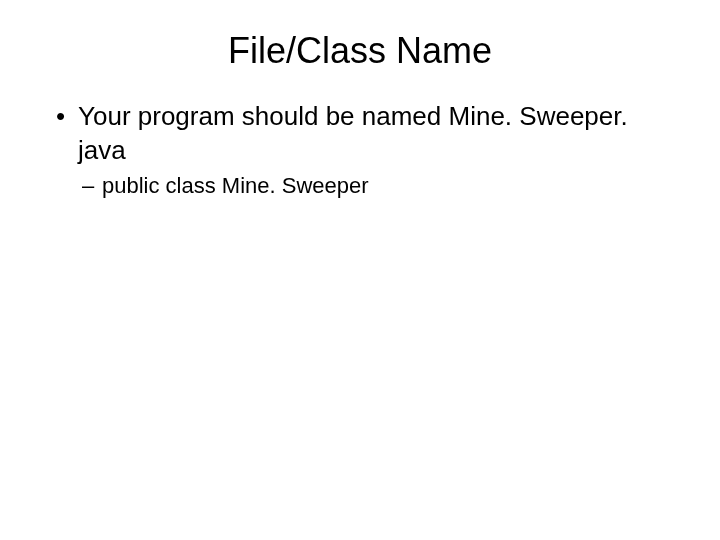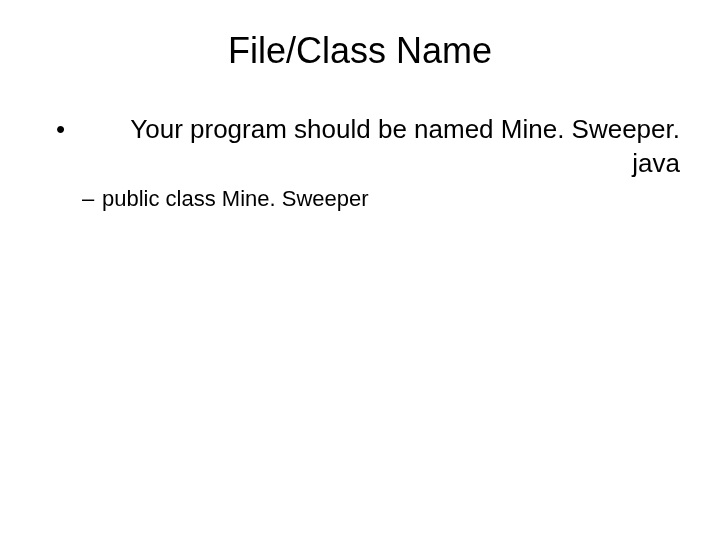--- a/index.html
+++ b/index.html
@@ -12,33 +12,32 @@
       height: 540px;
       background: #ffffff;
       font-family: Arial, Helvetica, sans-serif;
       color: #000000;
       padding: 30px 40px;
     }
     .slide-title {
       text-align: center;
       font-size: 36px;
       font-weight: normal;
-      margin-bottom: 41px;
+      margin-bottom: 28px;
     }
     .bullet-list {
       list-style: none;
       padding-left: 10px;
     }
     .bullet-item {
       position: relative;
       padding-left: 28px;
       font-size: 26px;
       line-height: 1.3;
       margin-bottom: 4px;
-      text-align: right;
     }
     .bullet-item::before {
       content: "•";
       position: absolute;
       left: 6px;
       top: 0;
       font-size: 26px;
     }
     .sub-bullet-list {
       list-style: none;

